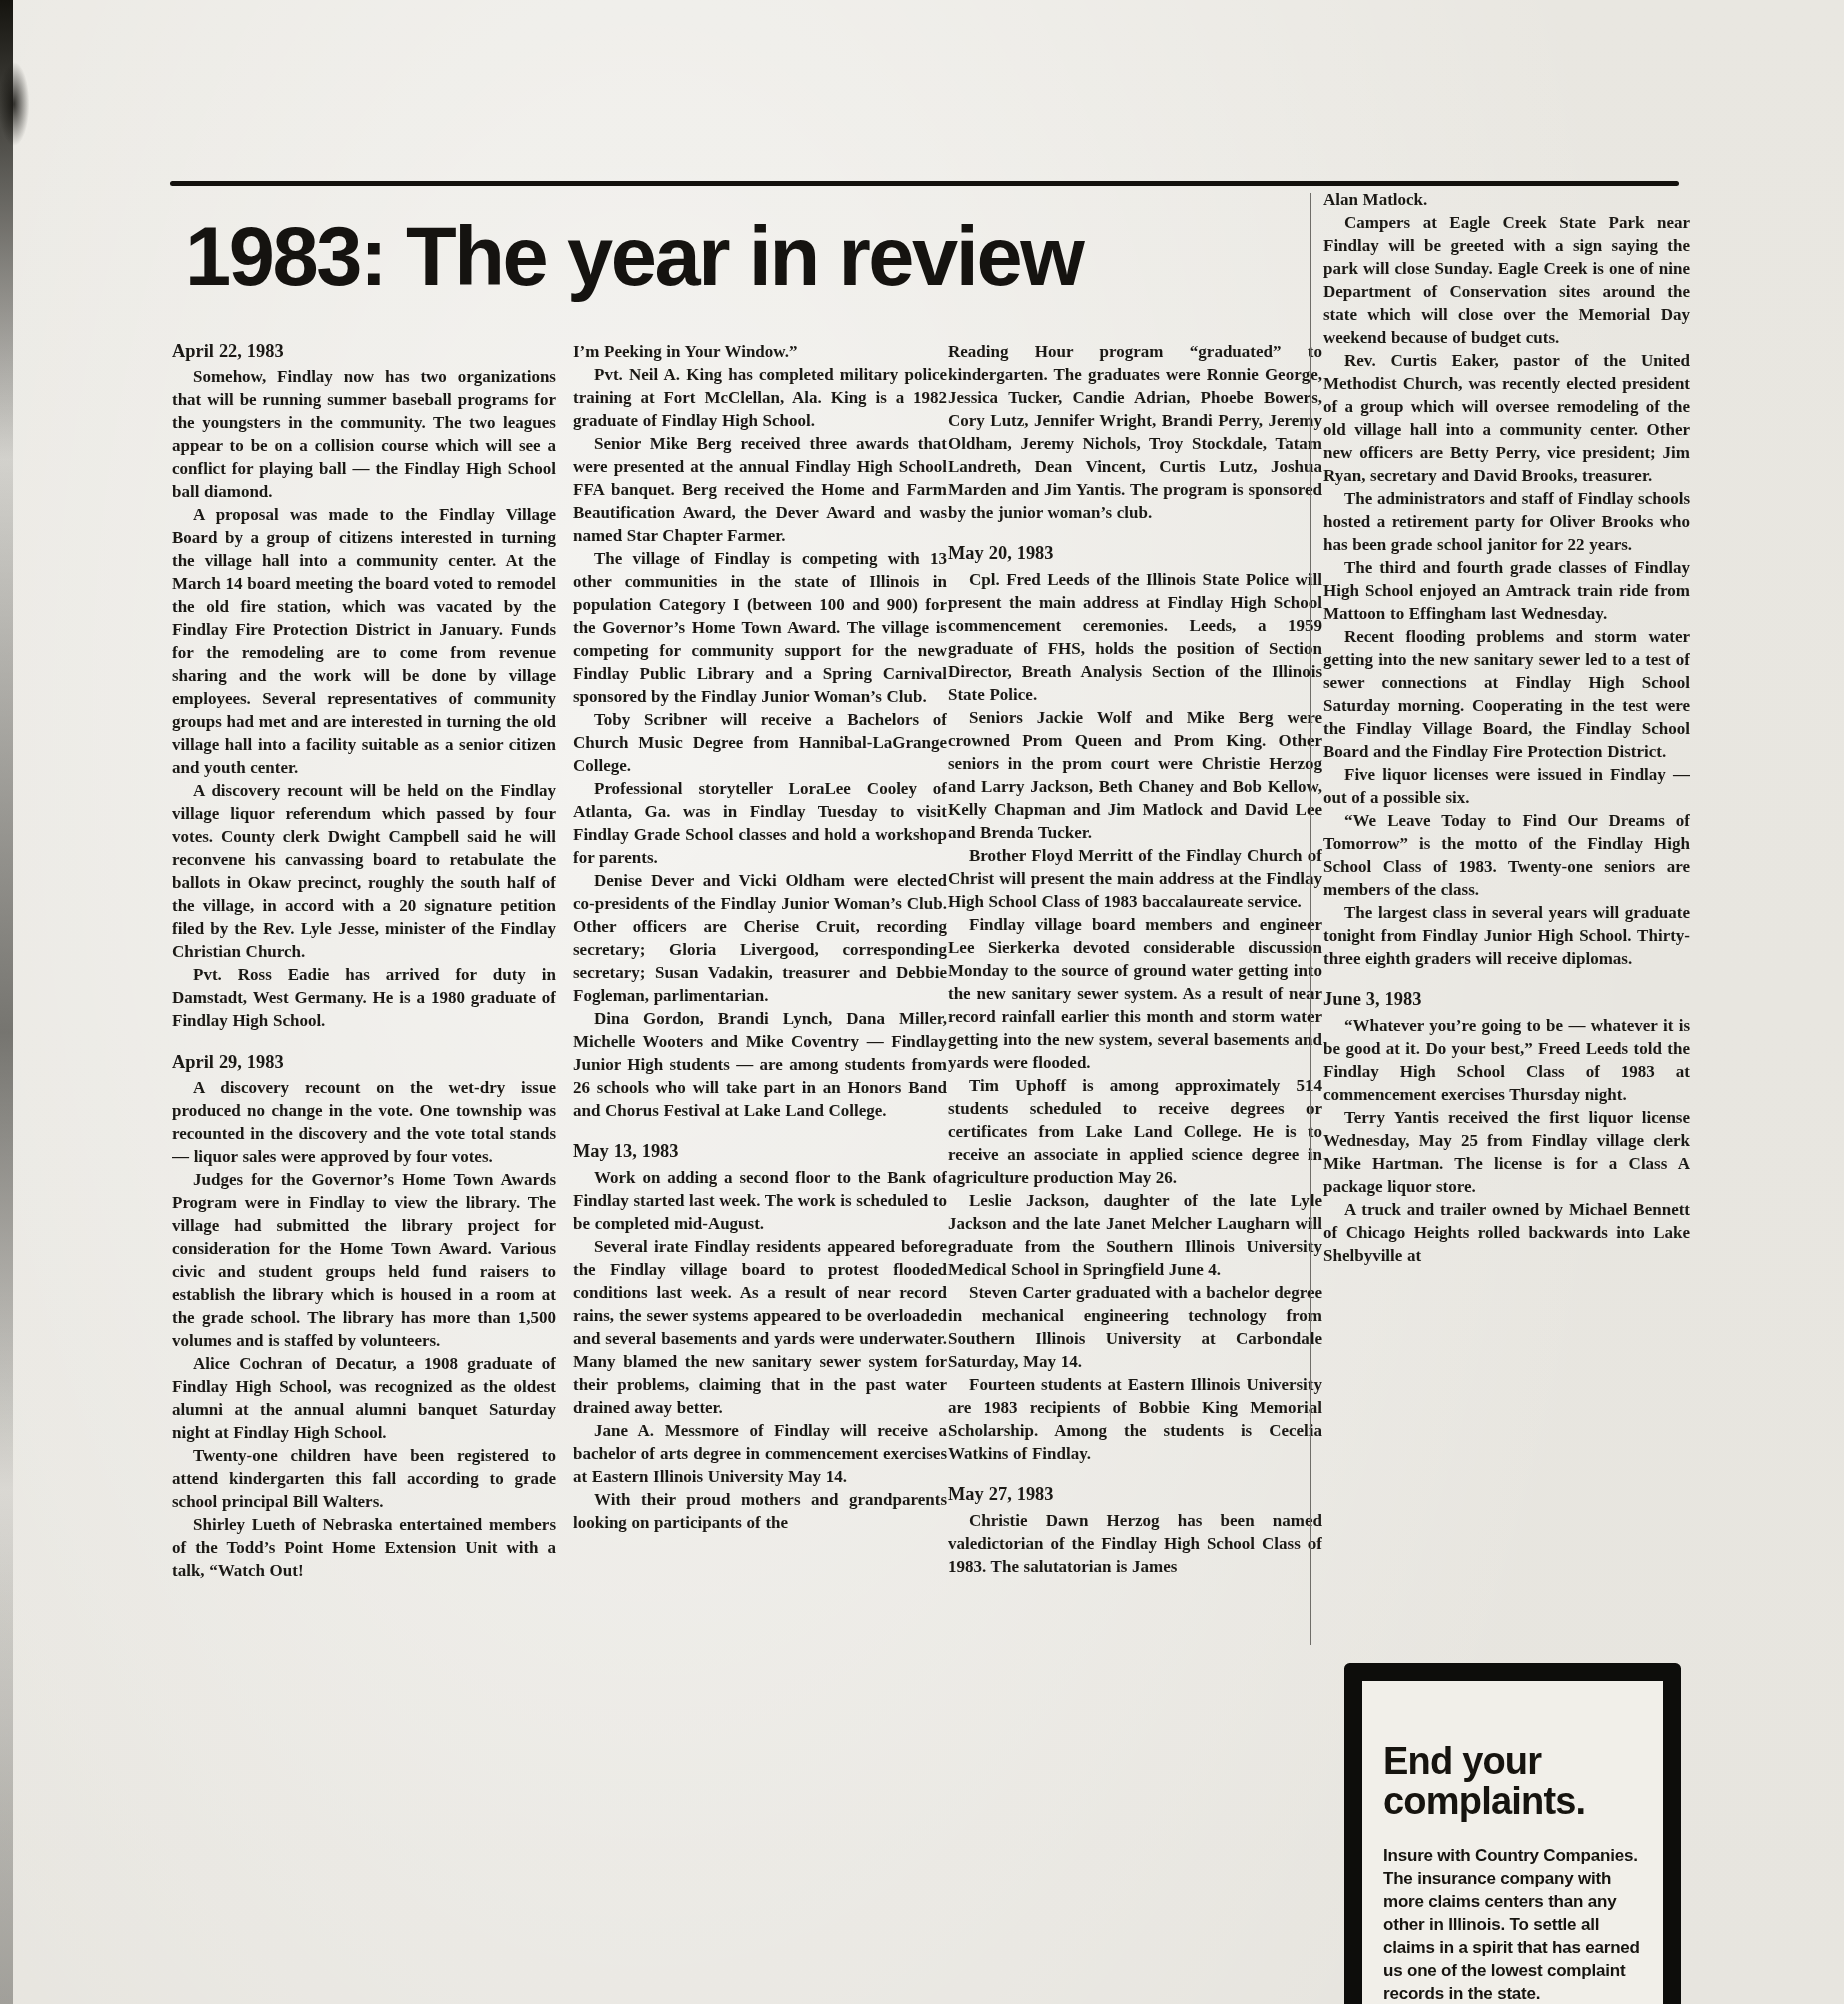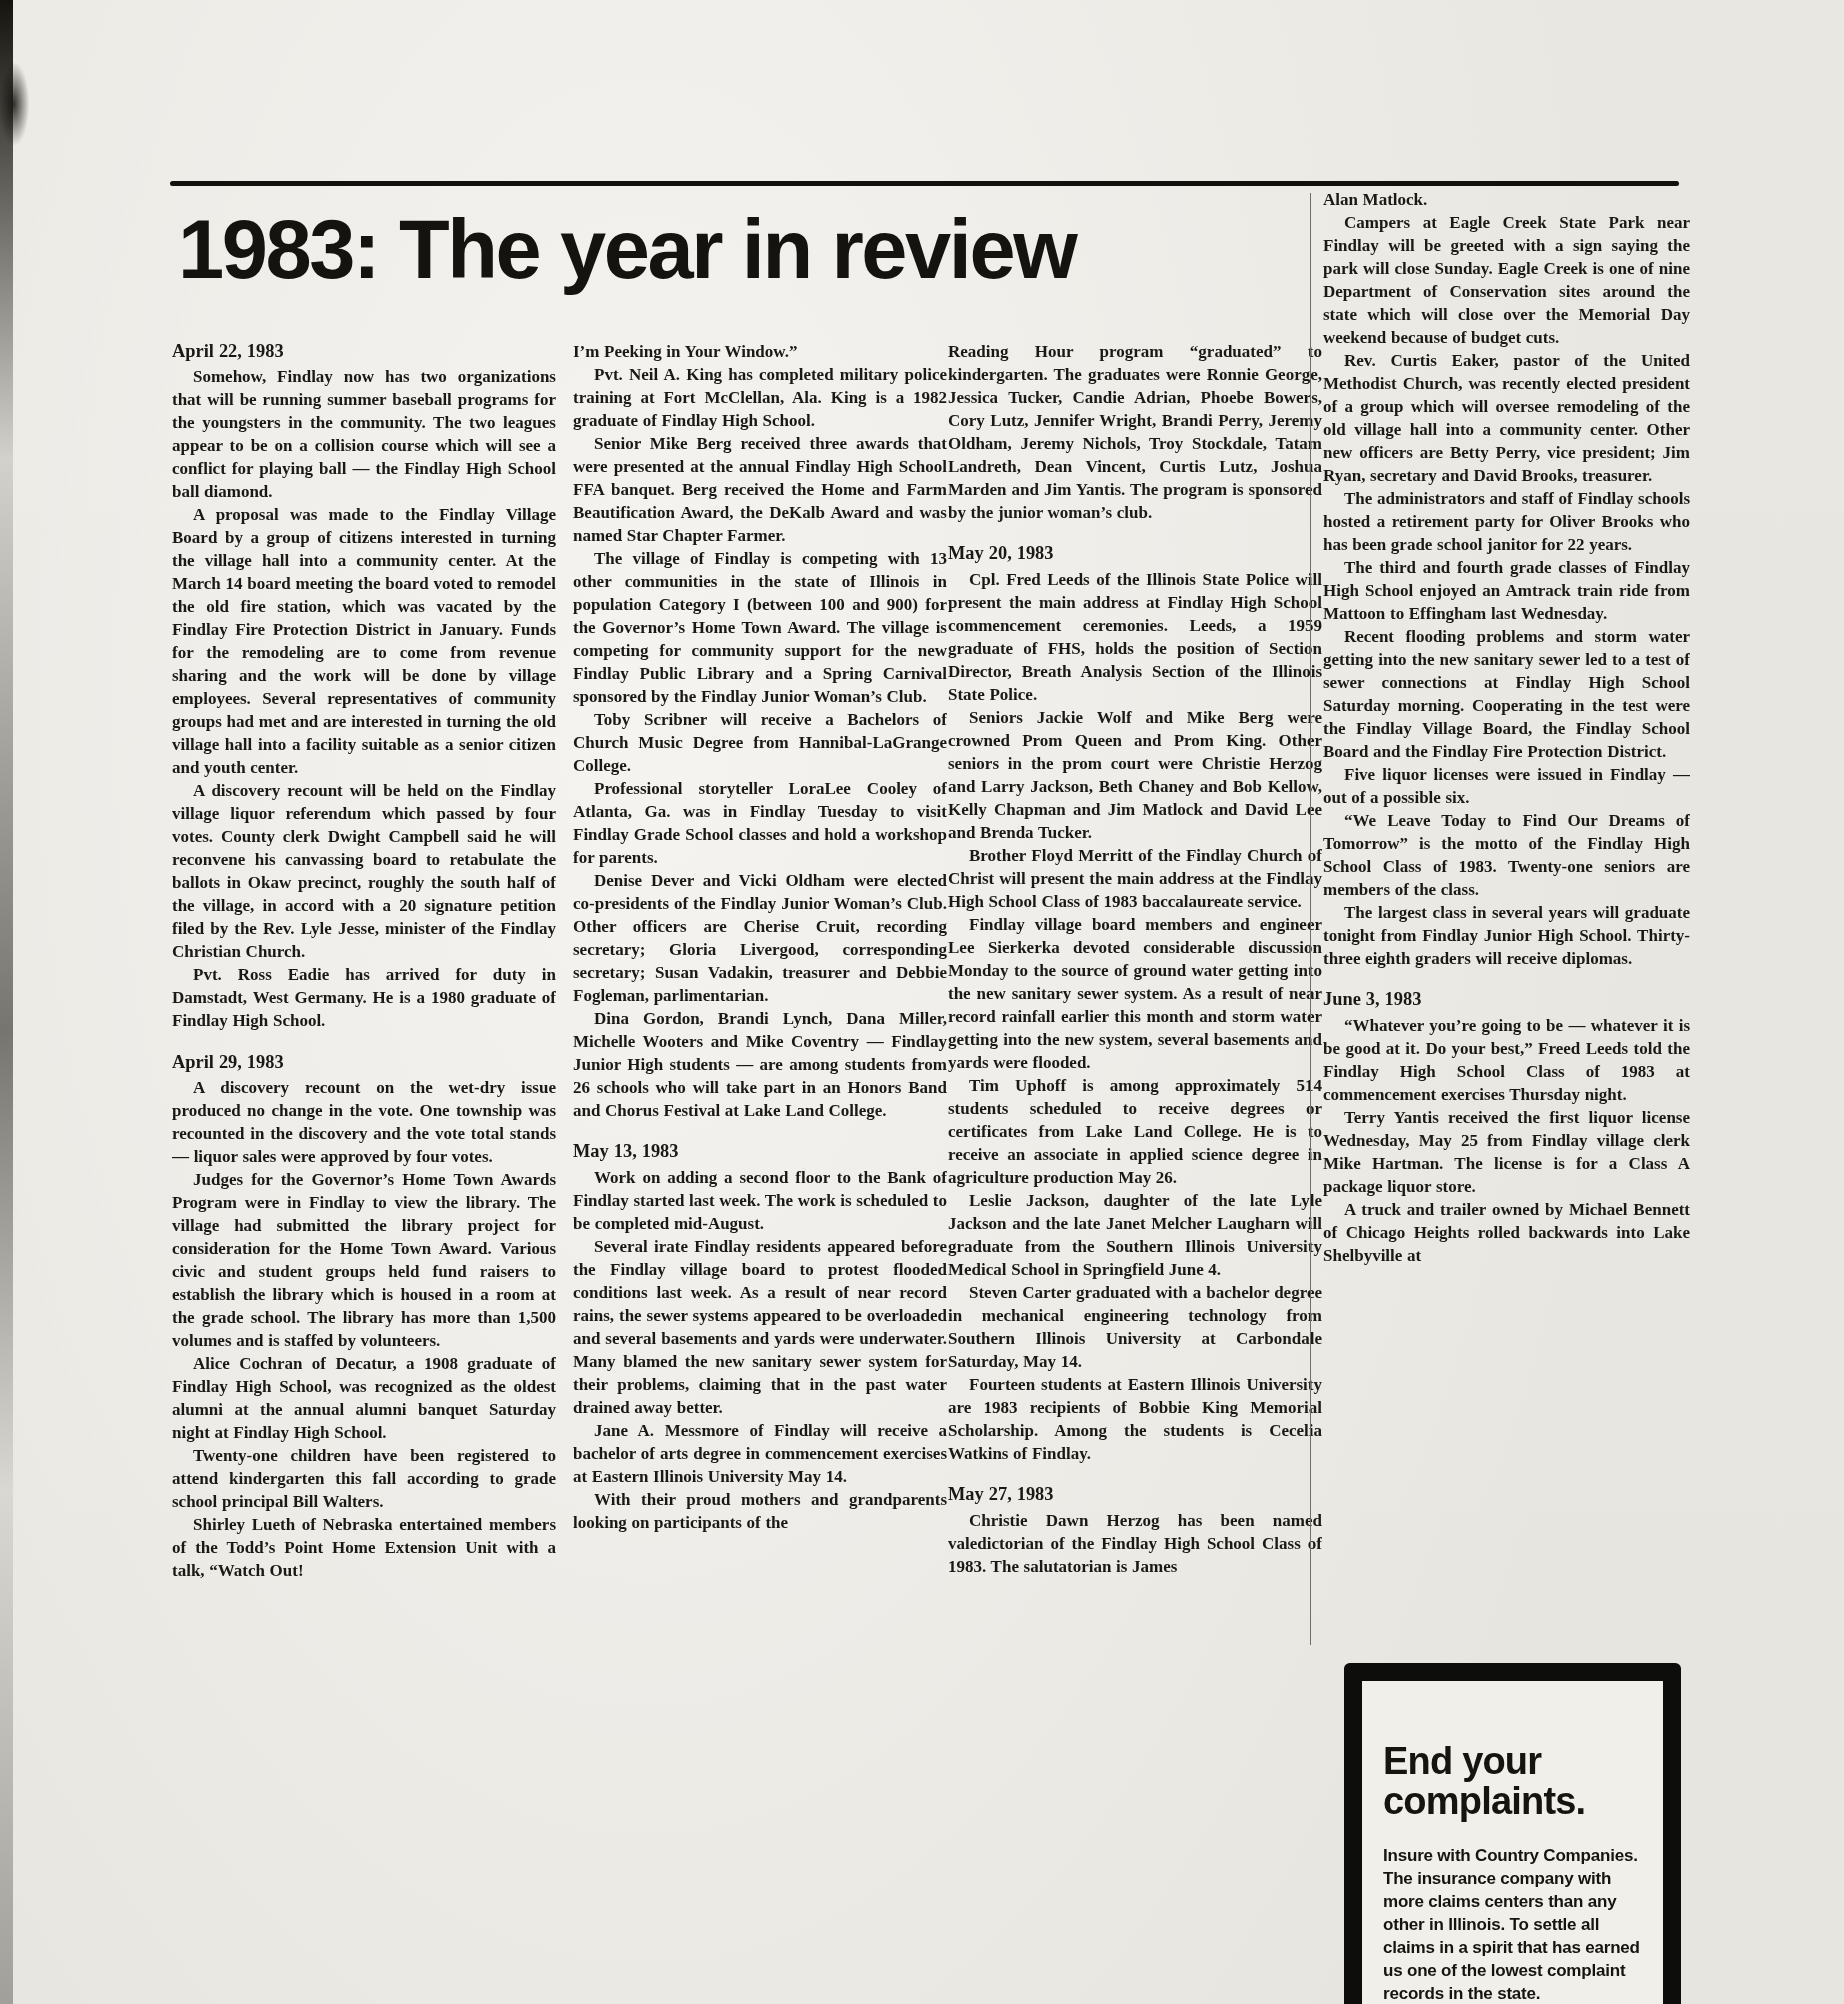--- a/index.html
+++ b/index.html
@@ -12,21 +12,21 @@
   }
   
   .edge-left { position:absolute; left:0; top:0; width:13px; height:100%;
     background:linear-gradient(180deg,#15140f 0%, rgba(21,20,15,0.12) 16%, rgba(21,20,15,0.55) 36%, rgba(21,20,15,0.08) 52%, rgba(21,20,15,0.45) 78%, #23221e 100%); }
   .corner-smudge { position:absolute; left:-8px; top:44px; width:44px; height:120px; border-radius:50%;
     background:radial-gradient(closest-side, rgba(18,17,13,0.85), rgba(18,17,13,0) 70%); }
   
   .hdr { position:absolute; left:172px; top:135px; width:1507px; display:flex; justify-content:space-between; align-items:baseline;
     font-weight:700; font-size:18.4px; letter-spacing:0.2px; }
   .hdr-rule { position:absolute; left:170px; top:181px; width:1509px; height:5.2px; background:#13110d; border-radius:2.8px; }
-  .headline { position:absolute; left:170px; top:196px; margin:8px;
+  .headline { position:absolute; left:170px; top:196px; margin:15px;
     font-family:"Liberation Sans","DejaVu Sans",sans-serif; font-weight:700; font-size:83px; line-height:1.1; letter-spacing:-2.4px; color:#151310; }
   
   .col { position:absolute; font-size:17px; line-height:23px; text-align:justify; font-weight:700; overflow:hidden; word-spacing:0.4px; }
   .col p { margin:0; text-indent:21px; }
   .col p.cont { text-indent:0; }
   .col p.subhead { text-indent:0; text-align:left; font-size:18.4px; margin:18.4px 0 2.4px; }
   .col p.subhead:first-child { margin-top:0; }
   #col1 { left:172px;  top:340px; width:384px;  height:1684px; }
   #col2 { left:573px; top:340px; width:374px;  height:1664px; }
   #col3 { left:948px; top:340px; width:374px;  height:1672px; }
@@ -62,21 +62,21 @@
       <p class="subhead">April 29, 1983</p>
       <p class="para">A discovery recount on the wet-dry issue produced no change in the vote. One township was recounted in the discovery and the vote total stands — liquor sales were approved by four votes.</p>
       <p class="para">Judges for the Governor’s Home Town Awards Program were in Findlay to view the library. The village had submitted the library project for consideration for the Home Town Award. Various civic and student groups held fund raisers to establish the library which is housed in a room at the grade school. The library has more than 1,500 volumes and is staffed by volunteers.</p>
       <p class="para">Alice Cochran of Decatur, a 1908 graduate of Findlay High School, was recognized as the oldest alumni at the annual alumni banquet Saturday night at Findlay High School.</p>
       <p class="para">Twenty-one children have been registered to attend kindergarten this fall according to grade school principal Bill Walters.</p>
       <p class="para">Shirley Lueth of Nebraska entertained members of the Todd’s Point Home Extension Unit with a talk, “Watch Out!</p>
     </section>
   <section class="col" id="col2">
       <p class="cont">I’m Peeking in Your Window.”</p>
       <p class="para">Pvt. Neil A. King has completed military police training at Fort McClellan, Ala. King is a 1982 graduate of Findlay High School.</p>
-      <p class="para">Senior Mike Berg received three awards that were presented at the annual Findlay High School FFA banquet. Berg received the Home and Farm Beautification Award, the DeKalb Award and was named Star Chapter Farmer.</p>
+      <p class="para">Senior Mike Berg received three awards that were presented at the annual Findlay High School FFA banquet. Berg received the Home and Farm Beautification Award, the Dever Award and was named Star Chapter Farmer.</p>
       <p class="para">The village of Findlay is competing with 13 other communities in the state of Illinois in population Category I (between 100 and 900) for the Governor’s Home Town Award. The village is competing for community support for the new Findlay Public Library and a Spring Carnival sponsored by the Findlay Junior Woman’s Club.</p>
       <p class="para">Toby Scribner will receive a Bachelors of Church Music Degree from Hannibal-LaGrange College.</p>
       <p class="para">Professional storyteller LoraLee Cooley of Atlanta, Ga. was in Findlay Tuesday to visit Findlay Grade School classes and hold a workshop for parents.</p>
       <p class="para">Denise Dever and Vicki Oldham were elected co-presidents of the Findlay Junior Woman’s Club. Other officers are Cherise Cruit, recording secretary; Gloria Livergood, corresponding secretary; Susan Vadakin, treasurer and Debbie Fogleman, parlimentarian.</p>
       <p class="para">Dina Gordon, Brandi Lynch, Dana Miller, Michelle Wooters and Mike Coventry — Findlay Junior High students — are among students from 26 schools who will take part in an Honors Band and Chorus Festival at Lake Land College.</p>
       <p class="subhead">May 13, 1983</p>
       <p class="para">Work on adding a second floor to the Bank of Findlay started last week. The work is scheduled to be completed mid-August.</p>
       <p class="para">Several irate Findlay residents appeared before the Findlay village board to protest flooded conditions last week. As a result of near record rains, the sewer systems appeared to be overloaded and several basements and yards were underwater. Many blamed the new sanitary sewer system for their problems, claiming that in the past water drained away better.</p>
       <p class="para">Jane A. Messmore of Findlay will receive a bachelor of arts degree in commencement exercises at Eastern Illinois University May 14.</p>
       <p class="para">With their proud mothers and grandparents looking on participants of the</p>

